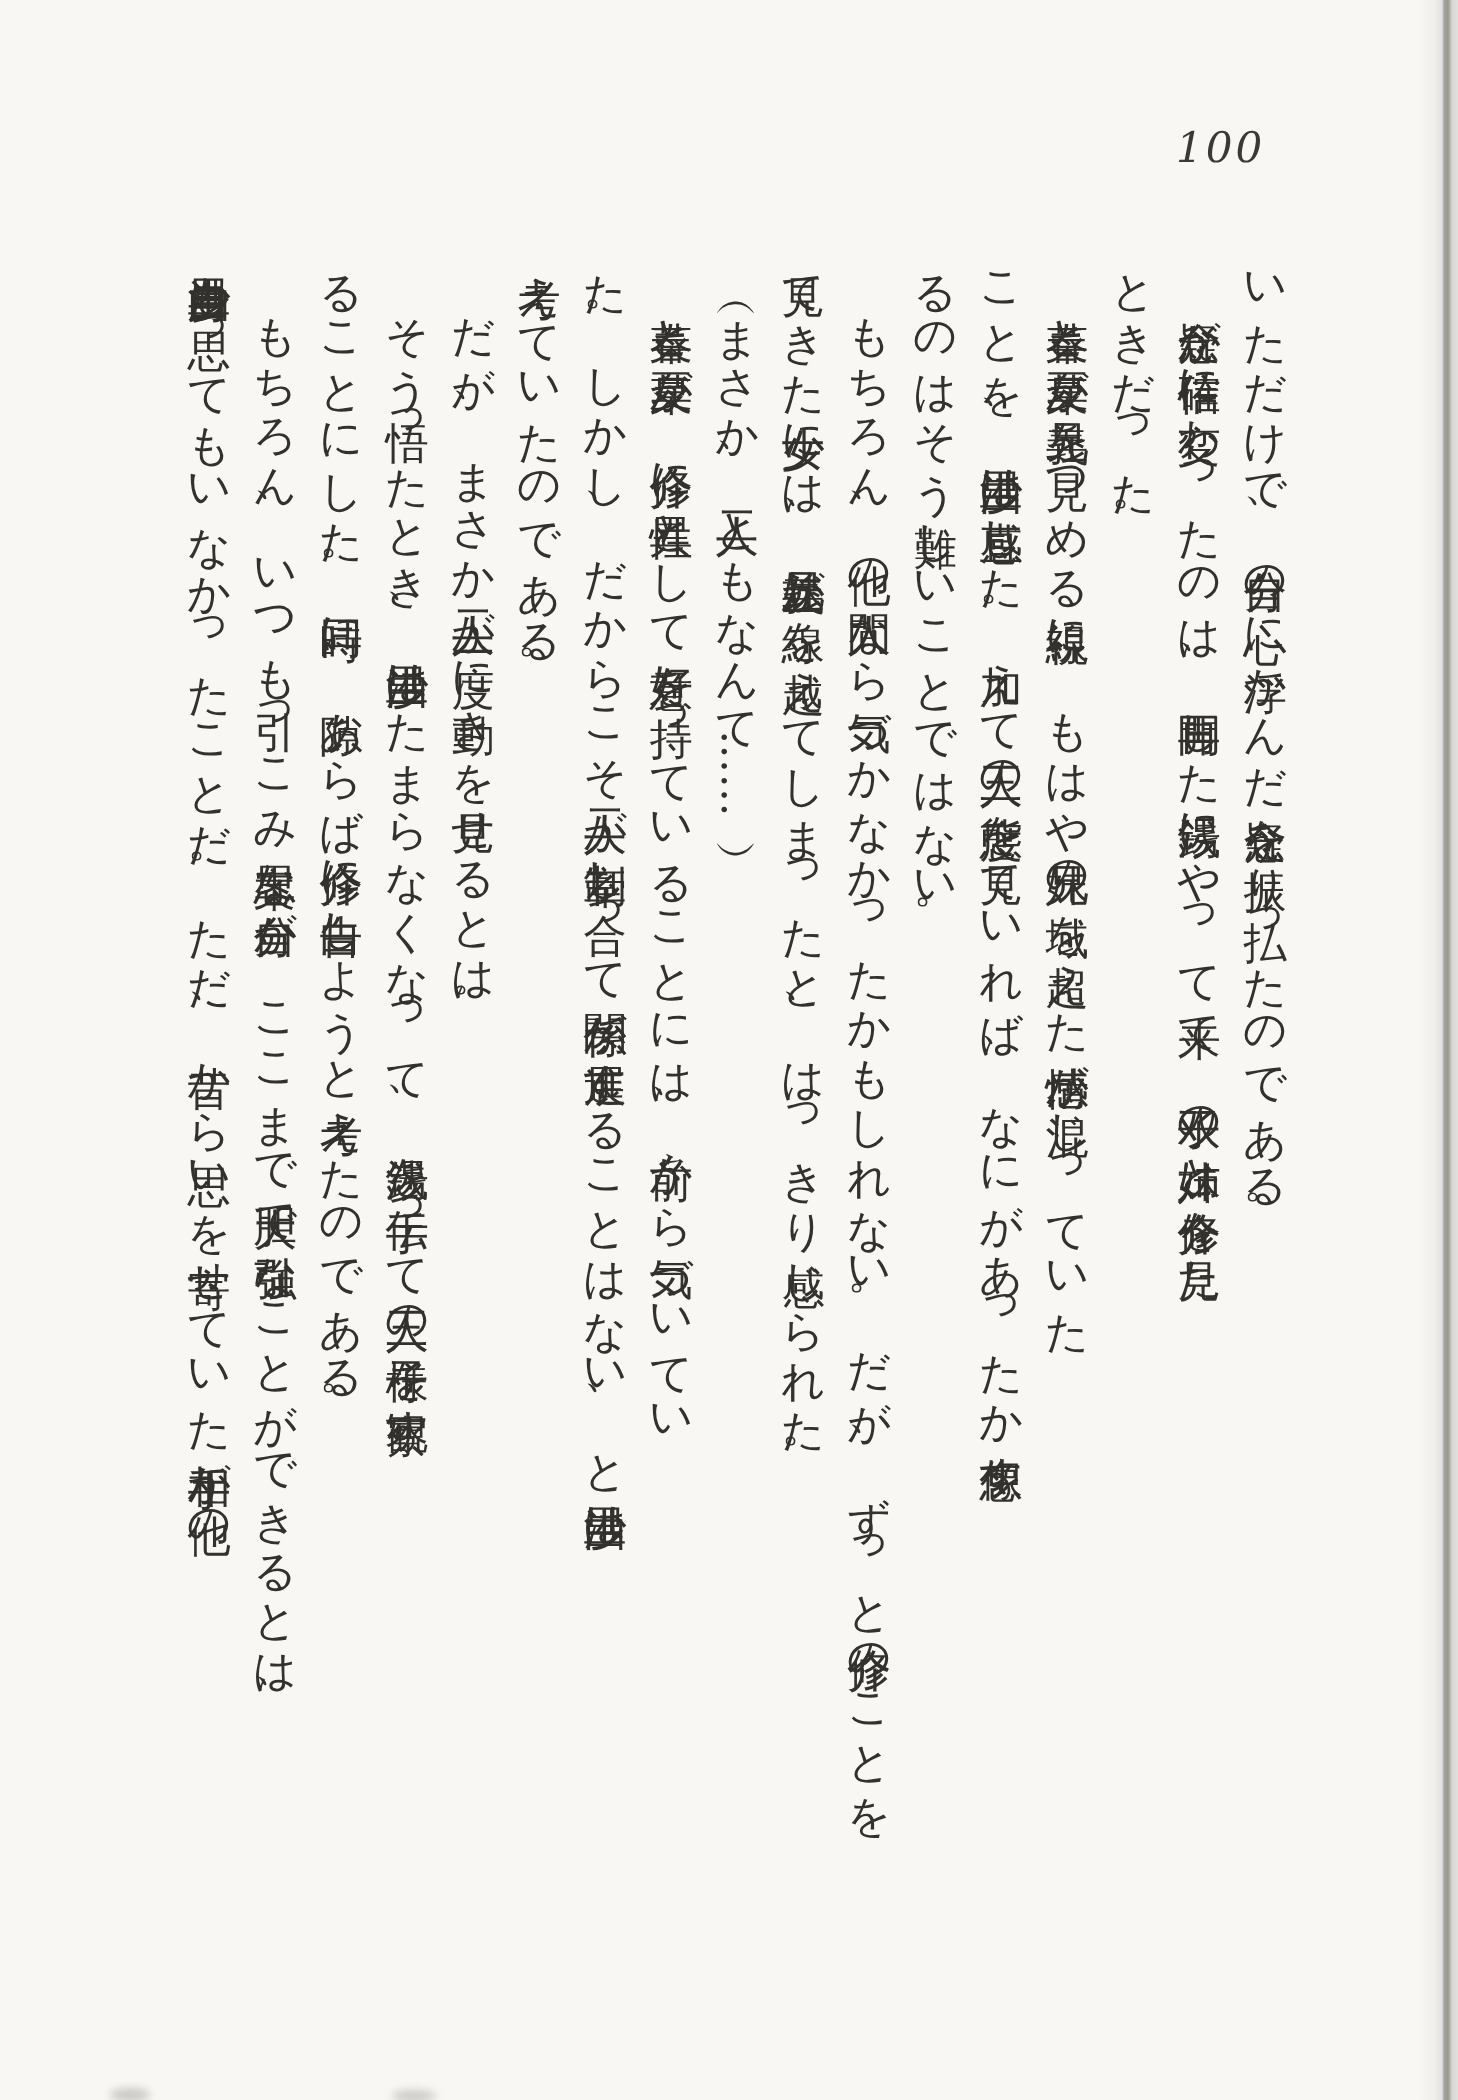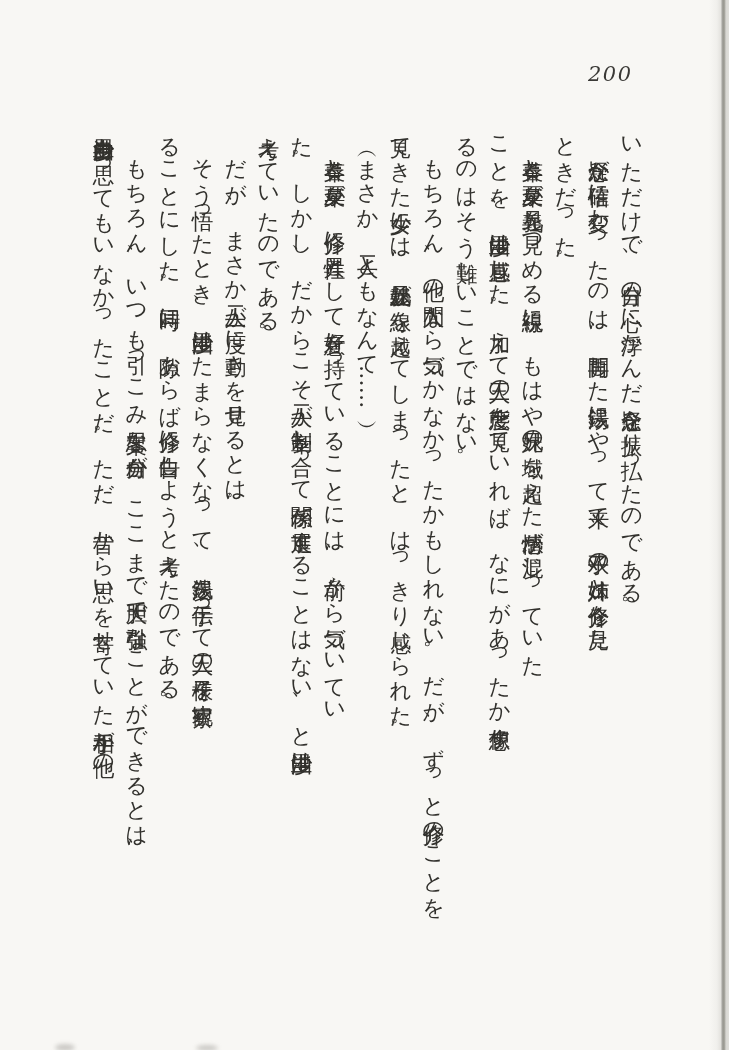--- a/index.html
+++ b/index.html
@@ -66,21 +66,21 @@
     border-radius: 50%;
   }
   .scan-artifact.a1 { left: 55px;  top: 1044px; width: 20px; height: 7px; }
   .scan-artifact.a2 { left: 196px; top: 1045px; width: 22px; height: 6px; }
 </style>
 </head>
 <body>
 
 <div class="page">
 
-  <div class="page-number">200</div>
+  <div class="page-number">100</div>
 
   <div class="text-block">
     <div class="text-column">いただけで、自分の心に浮かんだ疑念を振り払ったのである。</div>
     <div class="text-column">　疑念が確信に変わったのは、再開した銭湯にやって来て、双子の姉妹と修介を見た</div>
     <div class="text-column">ときだった。</div>
     <div class="text-column">　春菜と夏菜が義兄を見つめる視線に、もはや兄妹の域を超えた感情が混じっていた</div>
     <div class="text-column">ことを、沙由里は直感した。加えて三人の態度を見ていれば、なにがあったか想像す</div>
     <div class="text-column">るのはそう難しいことではない。</div>
     <div class="text-column">　もちろん、他の人間なら気づかなかったかもしれない。だが、ずっと修介のことを</div>
     <div class="text-column">見てきた少女には、義兄妹が一線を越えてしまったと、はっきり感じられた。</div>

